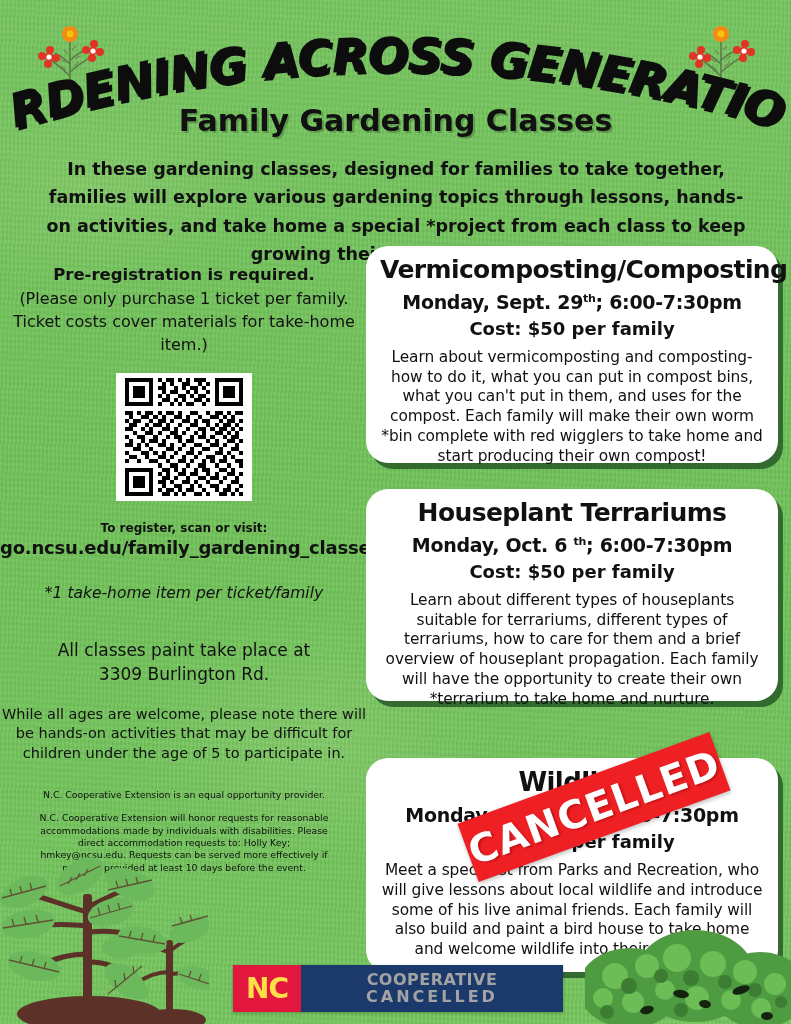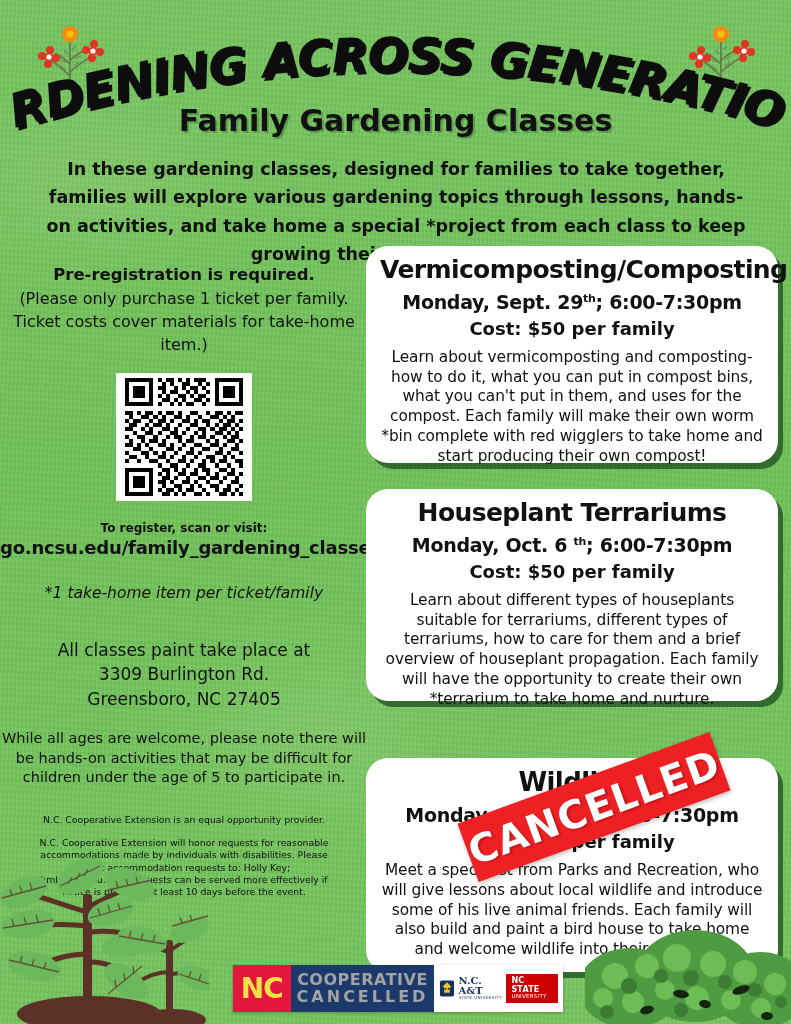--- a/index.html
+++ b/index.html
@@ -506,21 +506,20 @@
       </div>
     </div>
 
     <div class="reg-head">To register, scan or visit:</div>
     <div class="reg-url">go.ncsu.edu/family_gardening_classes</div>
     <div class="takehome">*1 take-home item per ticket/family</div>
 
     <div class="addr">
       <div>All classes paint take place at</div>
       <div>3309 Burlington Rd.</div>
-      <div>Greensboro, NC 27405</div>
     </div>
 
     <div class="ages">While all ages are welcome, please note there will be hands-on activities that may be difficult for children under the age of 5 to participate in.</div>
 
     <div class="fineprint-1">N.C. Cooperative Extension is an equal opportunity provider.</div>
     <div class="fineprint-2">N.C. Cooperative Extension will honor requests for reasonable accommodations made by individuals with disabilities. Please direct accommodation requests to: Holly Key; hmkey@ncsu.edu. Requests can be served more effectively if notice is provided at least 10 days before the event.</div>
   </div>
 
   <div class="card" id="card-0">
     <div class="card-title">Vermicomposting/Composting</div>
@@ -630,32 +629,14 @@
       <ellipse cx="96" cy="66" rx="8" ry="4" transform="rotate(8 96 66)"></ellipse>
     </g>
   </svg>
 
   <div class="logobar">
     <div class="lb-nc">NC</div>
     <div class="lb-coop">
       <div class="l1">COOPERATIVE</div>
       <div class="l2">CANCELLED</div>
     </div>
-    <div class="lb-white">
-      <div class="ncat">
-        <svg class="ncat-mark" viewBox="0 0 17 20">
-          <rect x="1" y="2" width="15" height="17" rx="2" fill="#13305e"></rect>
-          <path d="M8.5 4 l5 5 -2 0 0 6 -6 0 0 -6 -2 0z" fill="#f5c524"></path>
-          <circle cx="6.8" cy="11" r="1" fill="#13305e"></circle>
-          <circle cx="10.2" cy="11" r="1" fill="#13305e"></circle>
-        </svg>
-        <div class="ncat-txt">
-          <div class="a">N.C. A&amp;T</div>
-          <div class="b">STATE UNIVERSITY</div>
-        </div>
-      </div>
-      <div class="ncstate">
-        <div class="a">NC STATE</div>
-        <div class="b">UNIVERSITY</div>
-      </div>
-    </div>
   </div>
 </div>
 
 </body></html>

